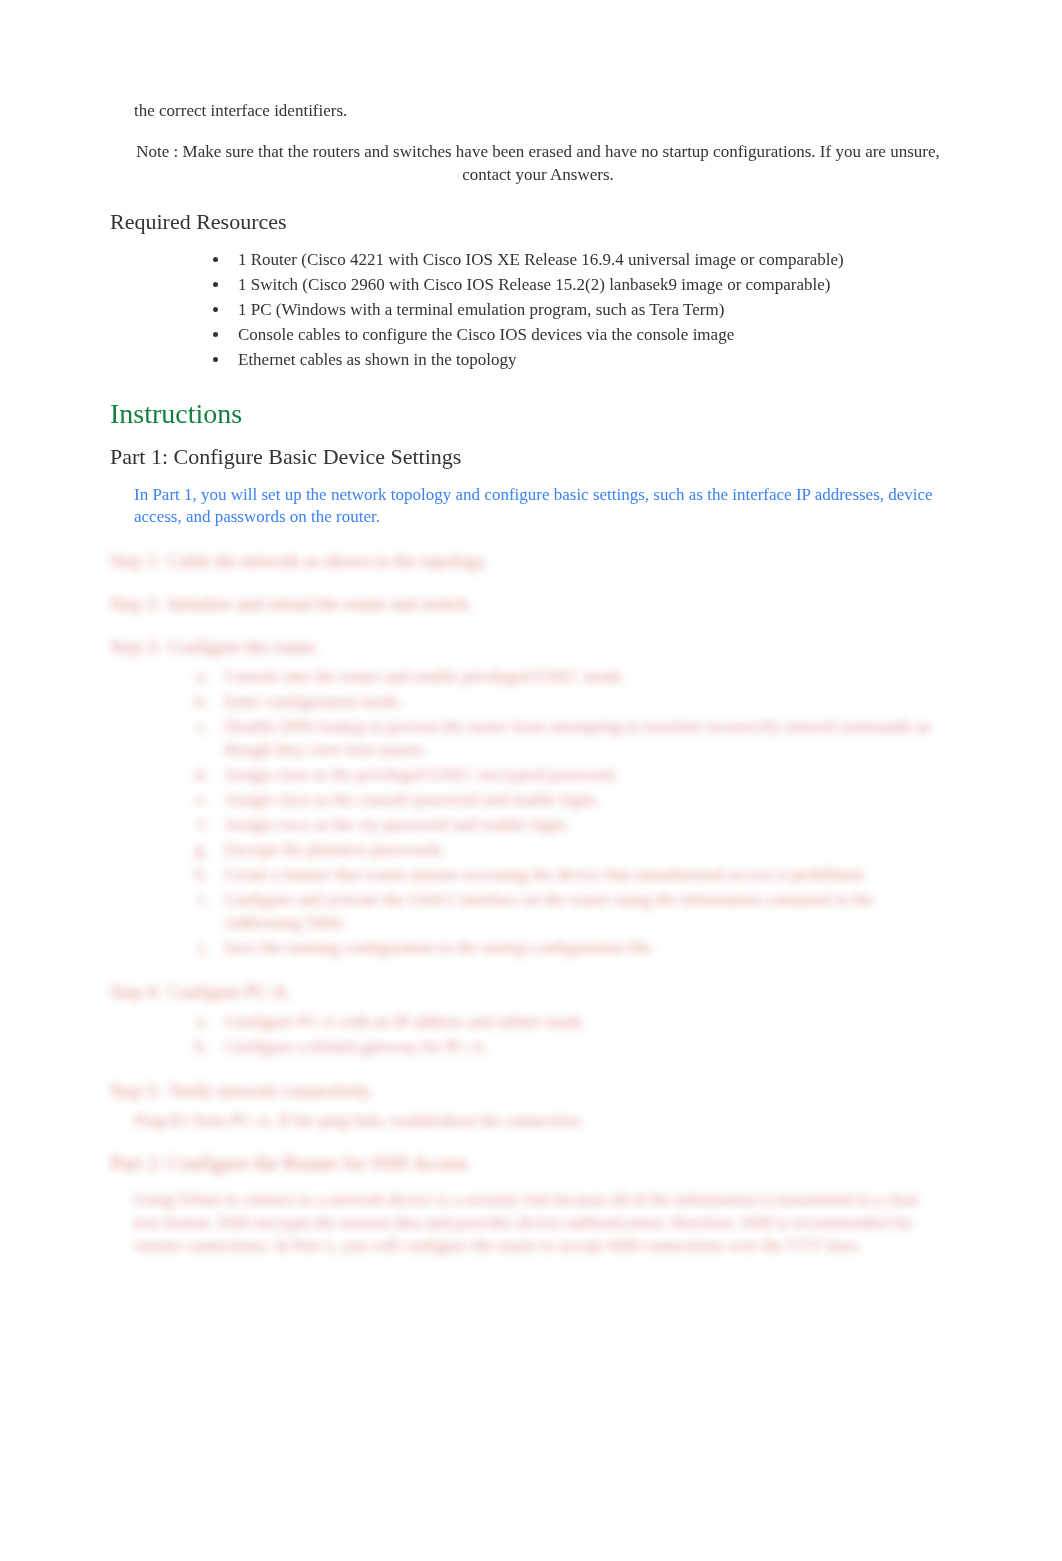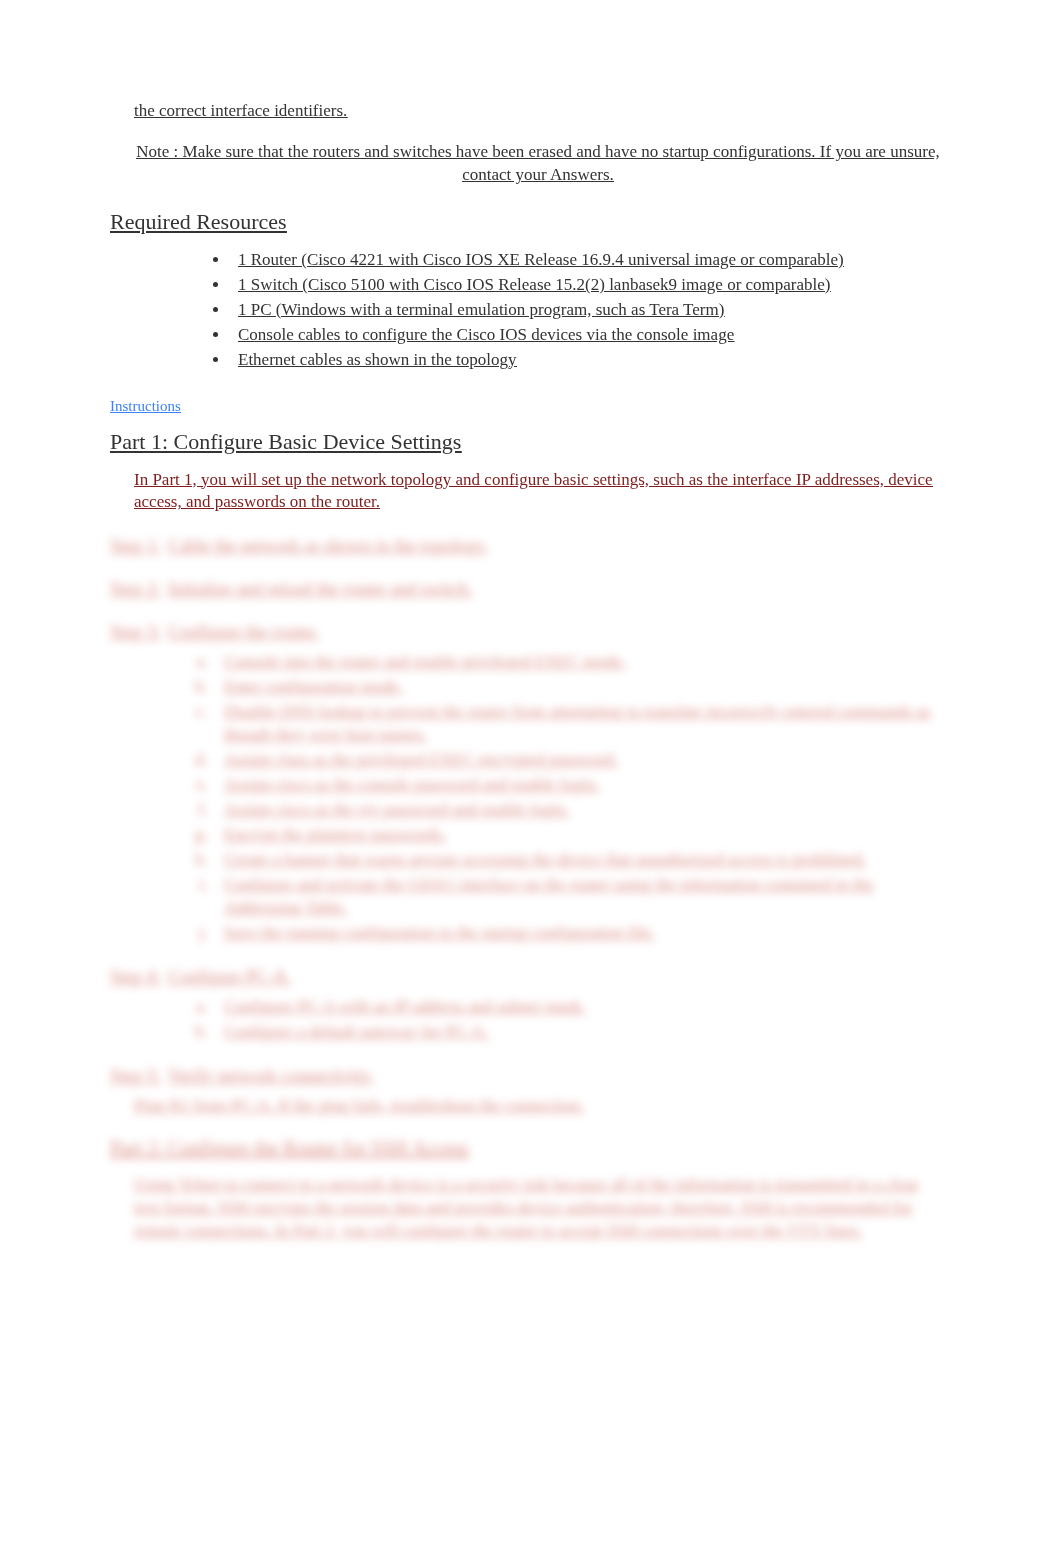--- a/index.html
+++ b/index.html
@@ -1,19 +1,18 @@
 <!DOCTYPE html>
 <html><head>
   <meta charset="utf-8">
   <style>
     * {
       margin: 0;
       padding: 0;
       box-sizing: border-box;
-      text-decoration: underline;
     }
     body {
       font-family: 'Times New Roman', Times, serif;
       background: #ffffff;
       color: #333333;
       width: 1062px;
       padding: 100px 120px 60px 110px;
     }
     .text-paragraph {
       font-size: 17px;
@@ -44,25 +43,25 @@
       font-size: 17px;
       line-height: 1.35;
       color: #333333;
     }
     .bullet-list li {
       padding-left: 8px;
       margin-bottom: 2px;
       margin-left: 24px;
     }
     .instructions-heading {
-      font-size: 15px;
+      font-size: 28px;
       font-weight: normal;
       margin-top: 26px;
       margin-bottom: 14px;
-      color: #3b82f6;
+      color: #15803d;
     }
     .part-heading {
       font-size: 22px;
       font-weight: normal;
       color: #333333;
       margin-top: 8px;
       margin-bottom: 14px;
     }
     .step-heading {
       font-size: 18px;
@@ -74,21 +73,21 @@
     }
     .step-label {
       width: 58px;
       flex-shrink: 0;
     }
     .intro-text {
       font-size: 17px;
       line-height: 1.35;
       margin-left: 24px;
       margin-bottom: 14px;
-      color: #7f1d1d;
+      color: #3b82f6;
     }
     .ordered-sublist {
       list-style-type: lower-alpha;
       margin-left: 102px;
       font-size: 17px;
       line-height: 1.35;
       color: #333333;
     }
     .ordered-sublist li {
       padding-left: 12px;
@@ -133,21 +132,21 @@
 <body>
 
 <p class="text-paragraph">the correct interface identifiers.</p>
 
 <p class="note-paragraph">Note : Make sure that the routers and switches have been erased and have no startup configurations. If you are unsure, contact your Answers.</p>
 
 <h2 class="section-heading">Required Resources</h2>
 
 <ul class="bullet-list">
   <li>1 Router (Cisco 4221 with Cisco IOS XE Release 16.9.4 universal image or comparable)</li>
-  <li>1 Switch (Cisco 5100 with Cisco IOS Release 15.2(2) lanbasek9 image or comparable)</li>
+  <li>1 Switch (Cisco 2960 with Cisco IOS Release 15.2(2) lanbasek9 image or comparable)</li>
   <li>1 PC (Windows with a terminal emulation program, such as Tera Term)</li>
   <li>Console cables to configure the Cisco IOS devices via the console image</li>
   <li>Ethernet cables as shown in the topology</li>
 </ul>
 
 <h2 class="instructions-heading">Instructions</h2>
 
 <h3 class="part-heading">Part 1:   Configure Basic Device Settings</h3>
 
 <p class="intro-text">In Part 1, you will set up the network topology and configure basic settings, such as the interface IP addresses, device access, and passwords on the router.</p>

